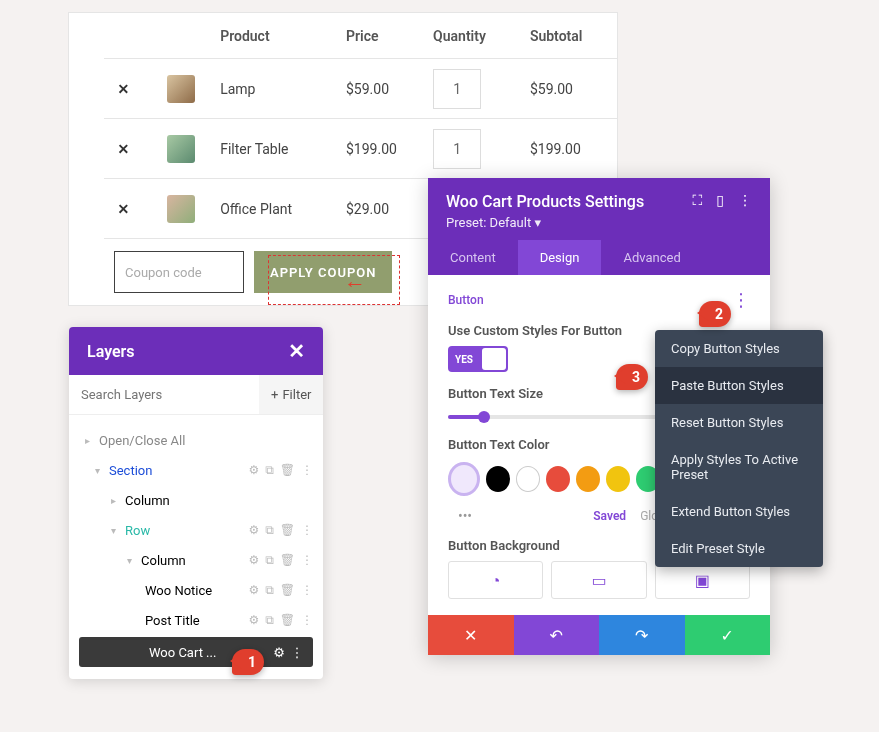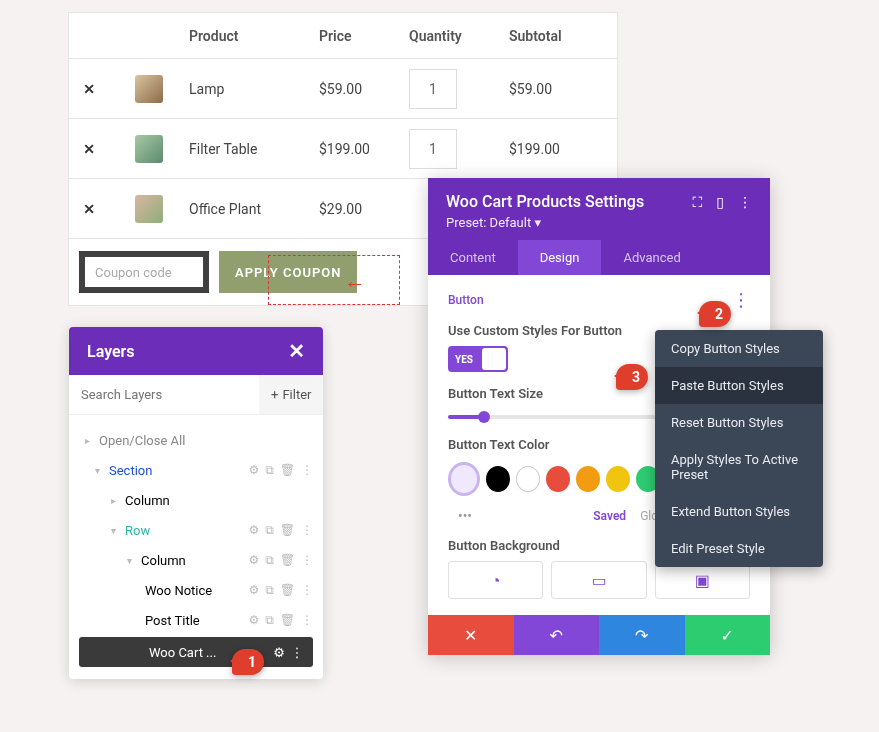--- a/index.html
+++ b/index.html
@@ -1,37 +1,37 @@
 <!DOCTYPE html>
 <html><head>
 <meta charset="utf-8">
 <style>
   * { box-sizing: border-box; margin: 0; padding: 0; font-family: -apple-system, BlinkMacSystemFont, "Segoe UI", Roboto, sans-serif; }
   body { background: #f5f2f1; width: 879px; height: 732px; position: relative; overflow: hidden; }
 
   
-  .cart-table { position: absolute; left: 68px; top: 12px; width: 550px; background: #fff; border: 1px solid #e5e5e5; }
+  .cart-table { position: absolute; left: 68px; top: 12px; width: 550px; background: #fff; border: 1px solid #e5e5e5; padding-left: 35px; }
   .cart-header, .cart-row { display: flex; align-items: center; border-bottom: 1px solid #e5e5e5; }
   .cart-header { font-weight: 600; color: #555; height: 46px; font-size: 14px; }
   .cart-row { height: 60px; font-size: 14px; color: #444; }
   .col-x { width: 40px; text-align: center; }
   .col-img { width: 80px; display:flex; justify-content:center; }
   .col-prod { width: 130px; }
   .col-price { width: 90px; }
   .col-qty { width: 100px; }
   .col-sub { width: 90px; }
   .thumb { width: 28px; height: 28px; border-radius: 3px; }
   .thumb.lamp { background: linear-gradient(135deg,#d9c4a1,#8e6b48); }
   .thumb.table { background: linear-gradient(135deg,#a8c9a4,#5b8a6f); }
   .thumb.plant { background: linear-gradient(135deg,#d8b5a0,#8fae7a); }
   .qty-input { width: 48px; height: 40px; border: 1px solid #ddd; text-align: center; font-size: 14px; color:#666; }
   .remove-x { font-weight: bold; color: #333; cursor: pointer; }
 
   .cart-footer { display: flex; align-items: center; height: 66px; padding: 0 10px; gap: 10px; }
-  .coupon-input { width: 130px; height: 42px; border: 6px solid #404040; padding: 0 10px; font-size: 13px; }
+  .coupon-input { width: 130px; height: 42px; border: 1px solid #404040; padding: 0 10px; font-size: 13px; }
   .coupon-input::placeholder { color:#aaa; }
   .apply-btn { height: 42px; padding: 0 16px; background: #919e6e; color:#fff; border:none; font-size:13px; letter-spacing:1px; font-weight:600; }
   .dashed-box { position:absolute; border:1px dashed #d33; }
   .red-arrow { position:absolute; color:#e03e2d; font-size:22px; }
 
   
   .layers-panel { position:absolute; left:69px; top:327px; width:254px; background:#fff; box-shadow:0 2px 14px rgba(0,0,0,0.15); border-radius:4px; overflow:hidden; }
   .layers-header { background:#6c2eb9; color:#fff; display:flex; align-items:center; justify-content:space-between; height:48px; padding:0 18px; font-size:16px; font-weight:600; }
   .layers-header .close { font-size:20px; cursor:pointer; }
   .layers-search { display:flex; border-bottom:1px solid #eee; }
@@ -49,21 +49,21 @@
   .indent-2 { padding-left:36px; }
   .indent-3 { padding-left:52px; }
   .indent-4 { padding-left:70px; }
   .tree-row.selected { background:#3a3a3a; color:#fff; border-radius:3px; margin:2px 4px; }
   .tree-row.selected .tree-label { color:#fff; }
   .tree-head { color:#888; padding-left:10px; }
 
   
   .settings-panel { position:absolute; left:428px; top:178px; width:342px; background:#fff; box-shadow:0 2px 20px rgba(0,0,0,0.2); border-radius:4px; overflow:visible; }
   .settings-header { background:#6c2eb9; color:#fff; padding:14px 18px 10px; }
-  .settings-title-row { display:flex; align-items:flex-end; justify-content:space-between; }
+  .settings-title-row { display:flex; align-items:flex-start; justify-content:space-between; }
   .settings-title { font-size:16px; font-weight:500; }
   .settings-header-icons { display:flex; gap:14px; color:#fff; font-size:14px; }
   .settings-header-icons span { cursor:pointer; }
   .settings-preset { font-size:13px; margin-top:4px; opacity:0.9; }
   .settings-tabs { display:flex; background:#6c2eb9; }
   .settings-tab { padding:10px 22px; color:#d7c5f0; font-size:13px; cursor:pointer; }
   .settings-tab.active { background:#8247d6; color:#fff; }
   .settings-body { padding:16px 20px; }
   .setting-section-title-row { display:flex; align-items:center; justify-content:space-between; margin-bottom:14px; }
   .setting-section-title { color:#8247d6; font-size:12px; font-weight:500; }

